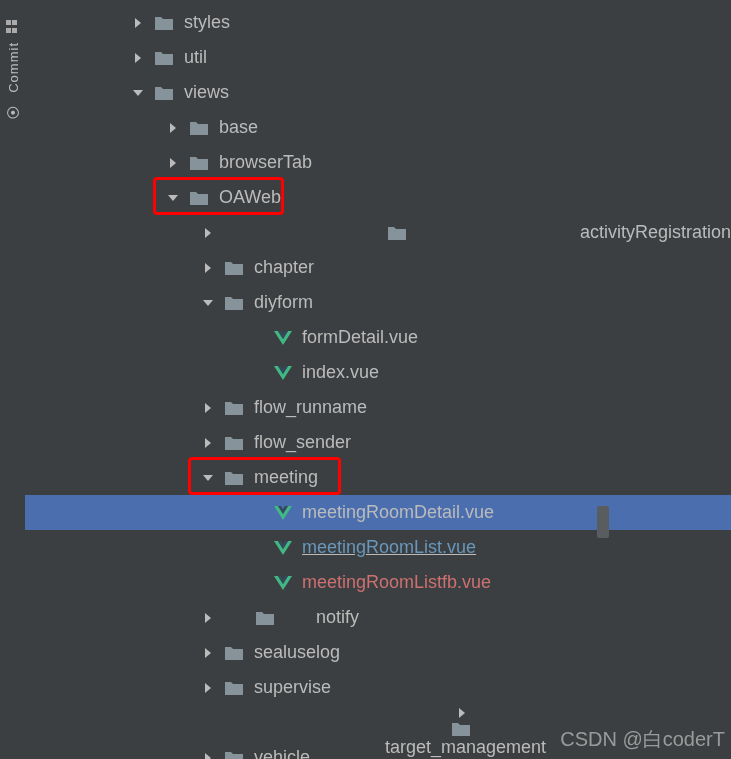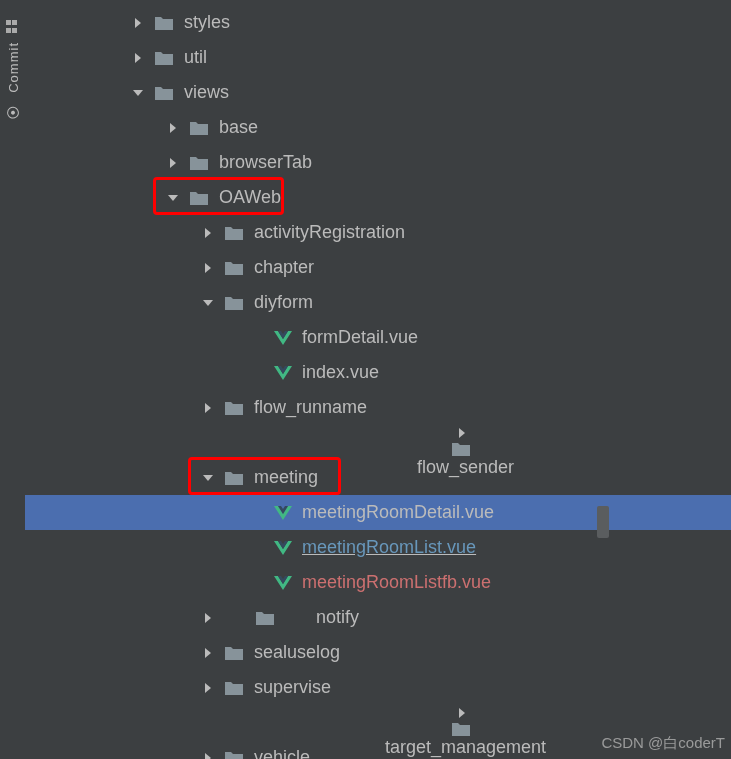--- a/index.html
+++ b/index.html
@@ -105,21 +105,21 @@
       height: 32px;
       background: #5a5d5f;
       border-radius: 2px;
     }
 
     .watermark {
       position: absolute;
       right: 6px;
       bottom: 6px;
       color: #aaaaaa;
-      font-size: 15px;
+      font-size: 20px;
       opacity: 0.85;
     }
   </style>
 </head>
 <body>
 
 <div class="side-tab">
   <span class="icon">
     <span></span>
       <span></span>
@@ -191,21 +191,21 @@
         <svg width="12" height="12" viewBox="0 0 12 12">
           <path d="M1 3 L11 3 L6 9 Z" fill="#bbbbbb"></path>
         </svg>
       </span>
       <span class="folder-icon"><svg width="20" height="16" viewBox="0 0 20 16">
           <path d="M1 2 L7 2 L9 4 L19 4 L19 15 L1 15 Z" fill="#87939a"></path>
         </svg></span>
       <span class="label-text ">OAWeb</span>
     </div>
     <div class="highlight-box" style="left: 128px; top: 177px; width: 131px; height: 38px;"></div>
-    <div class="row" style="padding-left: 175px;">
+    <div class="row" style="padding-left: 175px; justify-content: space-between;">
       <span class="arrow">
         <svg width="12" height="12" viewBox="0 0 12 12">
           <path d="M3 1 L9 6 L3 11 Z" fill="#bbbbbb"></path>
         </svg>
       </span>
       <span class="folder-icon"><svg width="20" height="16" viewBox="0 0 20 16">
           <path d="M1 2 L7 2 L9 4 L19 4 L19 15 L1 15 Z" fill="#87939a"></path>
         </svg></span>
       <span class="label-text ">activityRegistration</span>
     </div>
@@ -251,21 +251,21 @@
       <span class="arrow">
         <svg width="12" height="12" viewBox="0 0 12 12">
           <path d="M3 1 L9 6 L3 11 Z" fill="#bbbbbb"></path>
         </svg>
       </span>
       <span class="folder-icon"><svg width="20" height="16" viewBox="0 0 20 16">
           <path d="M1 2 L7 2 L9 4 L19 4 L19 15 L1 15 Z" fill="#87939a"></path>
         </svg></span>
       <span class="label-text ">flow_runname</span>
     </div>
-    <div class="row" style="padding-left: 175px; flex-direction: column;">
+    <div class="row" style="padding-left: 175px;">
       <span class="arrow">
         <svg width="12" height="12" viewBox="0 0 12 12">
           <path d="M3 1 L9 6 L3 11 Z" fill="#bbbbbb"></path>
         </svg>
       </span>
       <span class="folder-icon"><svg width="20" height="16" viewBox="0 0 20 16">
           <path d="M1 2 L7 2 L9 4 L19 4 L19 15 L1 15 Z" fill="#87939a"></path>
         </svg></span>
       <span class="label-text ">flow_sender</span>
     </div>

